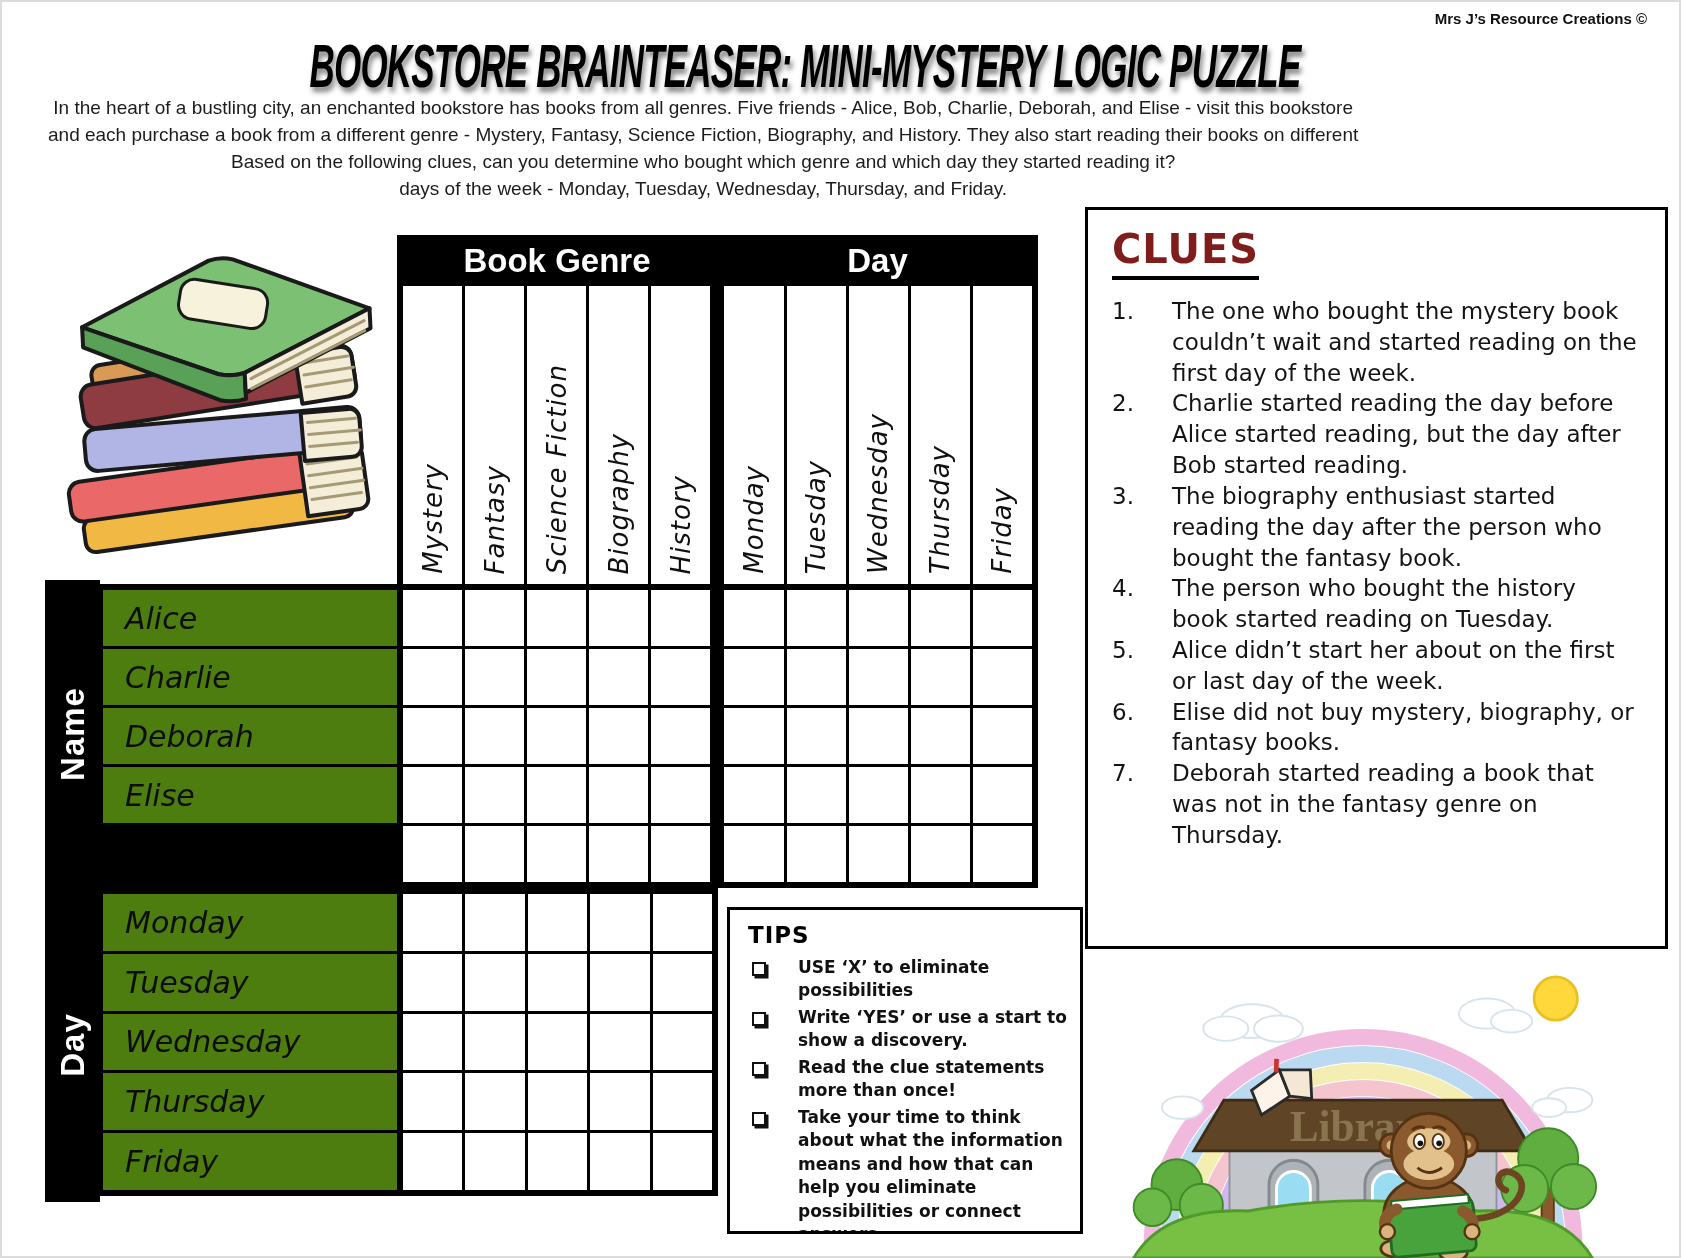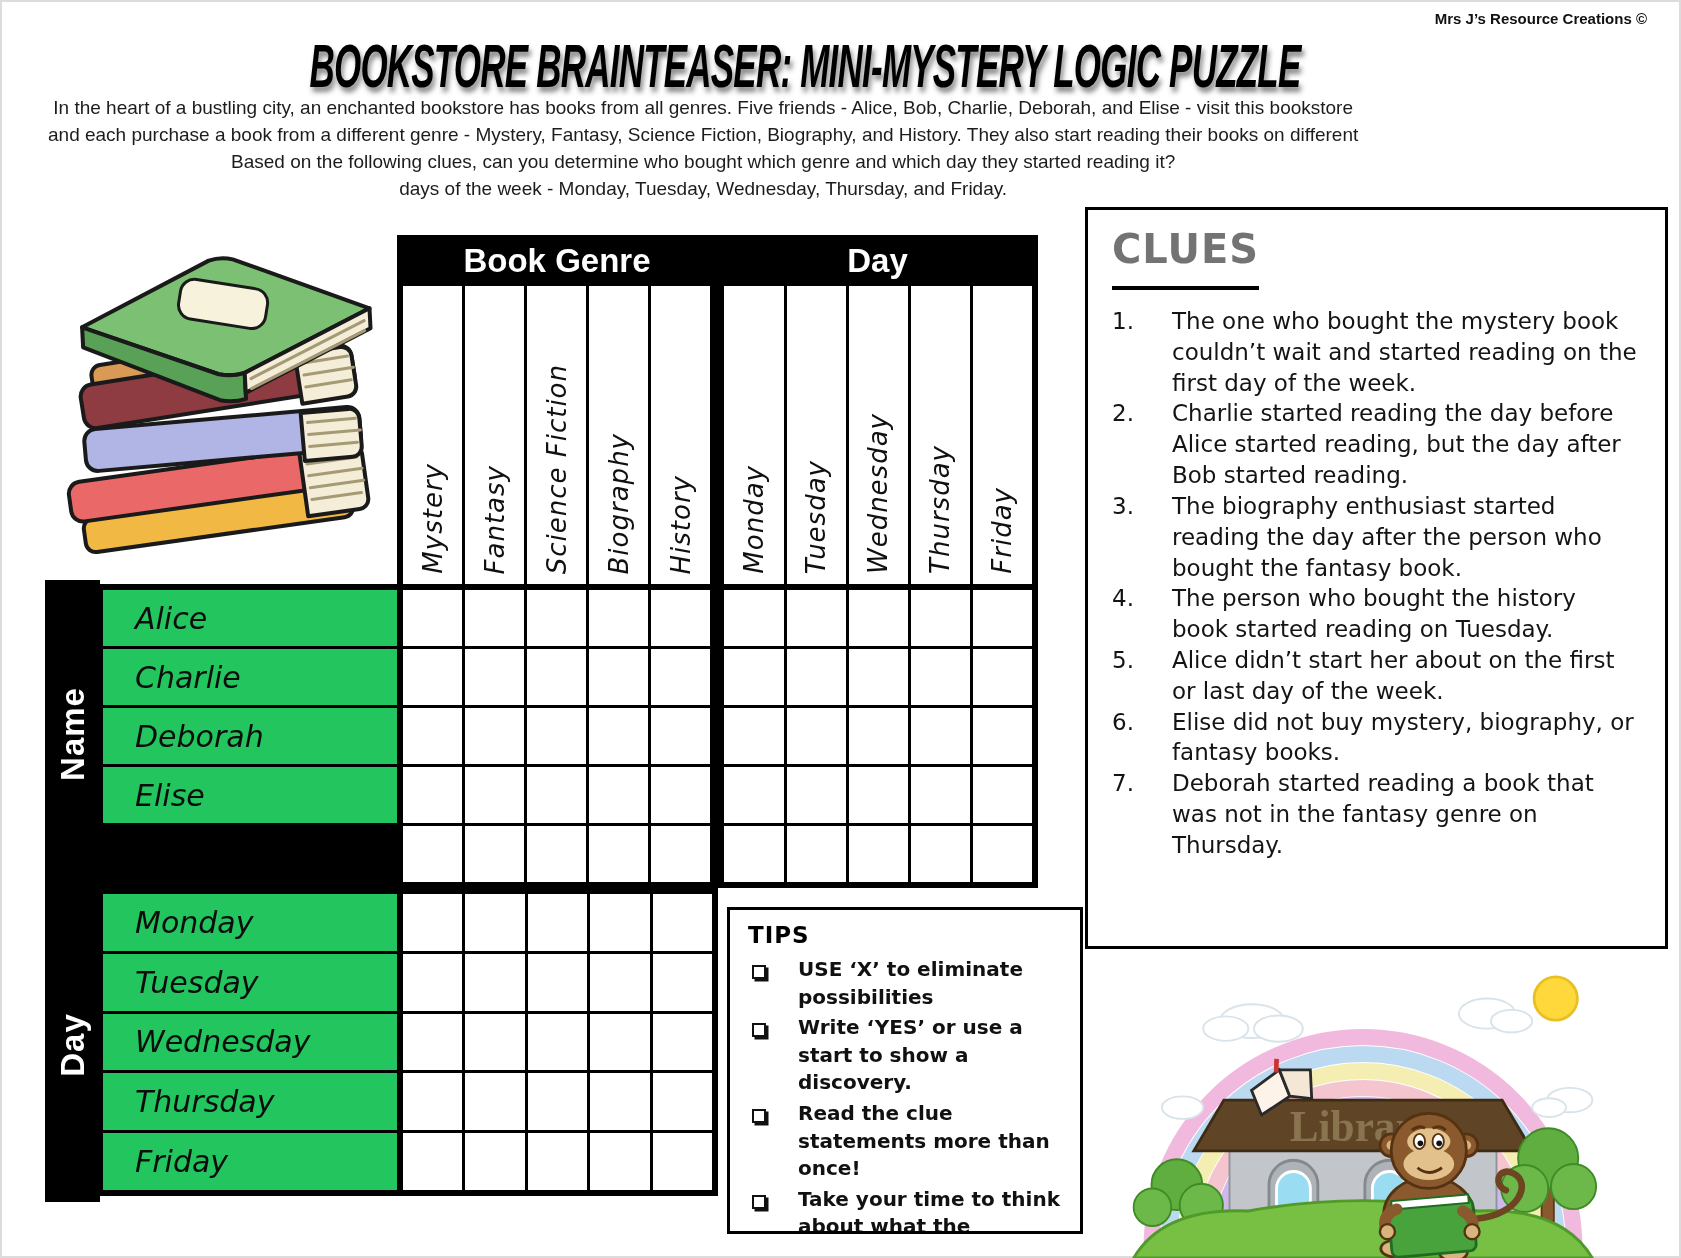--- a/index.html
+++ b/index.html
@@ -35,44 +35,44 @@
               grid-template-columns:repeat(5,1fr) 8px repeat(5,1fr);grid-template-rows:repeat(5,1fr);}
   #day-cells{left:397px;top:888px;width:321px;height:308px;
              grid-template-columns:repeat(5,1fr);grid-template-rows:repeat(5,1fr);}
   .cell{background:#fff;}
 
   .row-labels{position:absolute;left:100px;width:297px;background:#000;display:grid;
               grid-template-rows:repeat(5,1fr);gap:3px;border:6px solid #000;border-left-width:3px;
               border-right-width:0;box-sizing:border-box;}
   #name-labels{top:584px;height:304px;}
   #day-labels{top:888px;height:308px;}
-  .row-label{background:#22c55e;display:flex;align-items:center;padding-left:32px;
+  .row-label{background:#4d7c0f;display:flex;align-items:center;padding-left:22px;
              font-family:"DejaVu Sans",sans-serif;font-style:italic;font-size:30px;color:#0d0d0d;}
 
   .strip{position:absolute;left:45px;width:55px;background:#000;color:#fff;
          display:flex;align-items:center;justify-content:center;}
   #name-strip{top:580px;height:308px;}
   #day-strip{top:888px;height:314px;}
   .strip span{transform:rotate(-90deg);font-weight:bold;font-size:33px;letter-spacing:1px;white-space:nowrap;}
 
   
   .clues-box{position:absolute;left:1085px;top:207px;width:583px;height:742px;border:3px solid #000;
              box-sizing:border-box;padding:16px 18px 10px 24px;background:#fff;overflow:hidden;}
   .clues-title{display:inline-block;font-family:"DejaVu Sans",sans-serif;font-weight:bold;font-size:40px;
-               color:#737373;margin:0 0 16px 0;border-bottom:4px solid #000;padding-bottom:14px;letter-spacing:1px;}
+               color:#7f1d1d;margin:0 0 16px 0;border-bottom:4px solid #000;padding-bottom:4px;letter-spacing:1px;}
   .clue{display:flex;font-family:"DejaVu Sans",sans-serif;font-size:23px;line-height:1.34;color:#141414;}
   .clue-num{flex:0 0 60px;}
   .clue-text{flex:1;max-width:465px;}
 
   
   .tips-box{position:absolute;left:727px;top:907px;width:356px;height:327px;border:3px solid #000;
             box-sizing:border-box;padding:12px 12px 8px 18px;background:#fff;overflow:hidden;}
   .tips-title{font-family:"DejaVu Sans",sans-serif;font-weight:bold;font-size:23px;
               letter-spacing:1px;margin:0 0 8px 0;color:#000;}
-  .tip{display:flex;font-family:"DejaVu Sans",sans-serif;font-weight:bold;font-size:20px;
+  .tip{display:flex;font-family:"DejaVu Sans",sans-serif;font-weight:bold;font-size:17px;
        line-height:1.38;color:#111;margin-bottom:3px;}
   .tip-bullet{flex:0 0 46px;padding-top:3px;padding-left:4px;}
   .checkbox{display:inline-block;width:10px;height:10px;border:2.5px solid #111;background:#fff;
             box-shadow:2.5px 2.5px 0 0 #111;}
   .tip-text{flex:1;}
 
   .illu{position:absolute;}
 </style>
 </head>
 <body>

